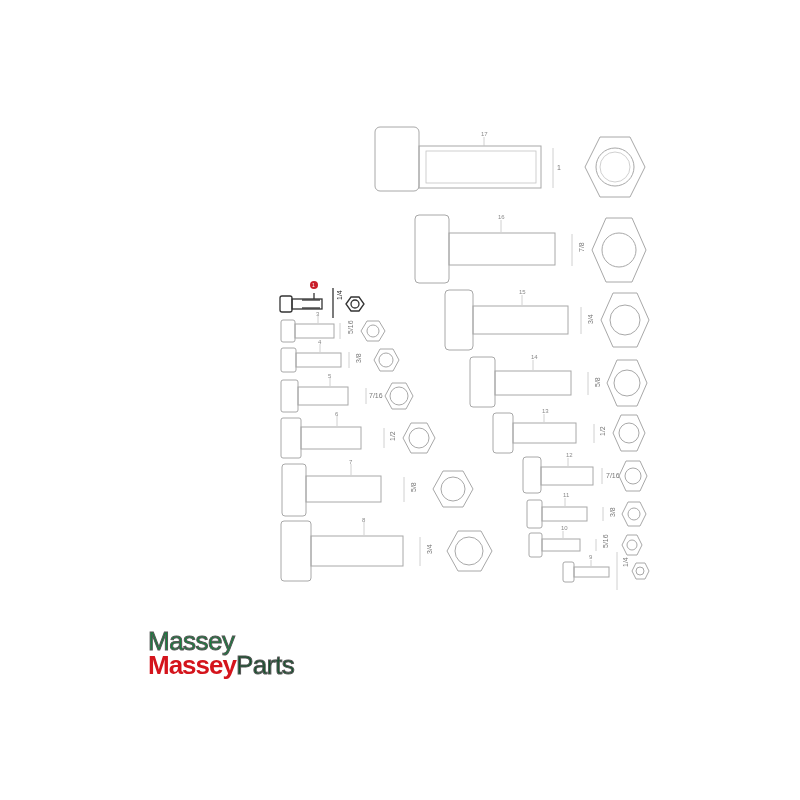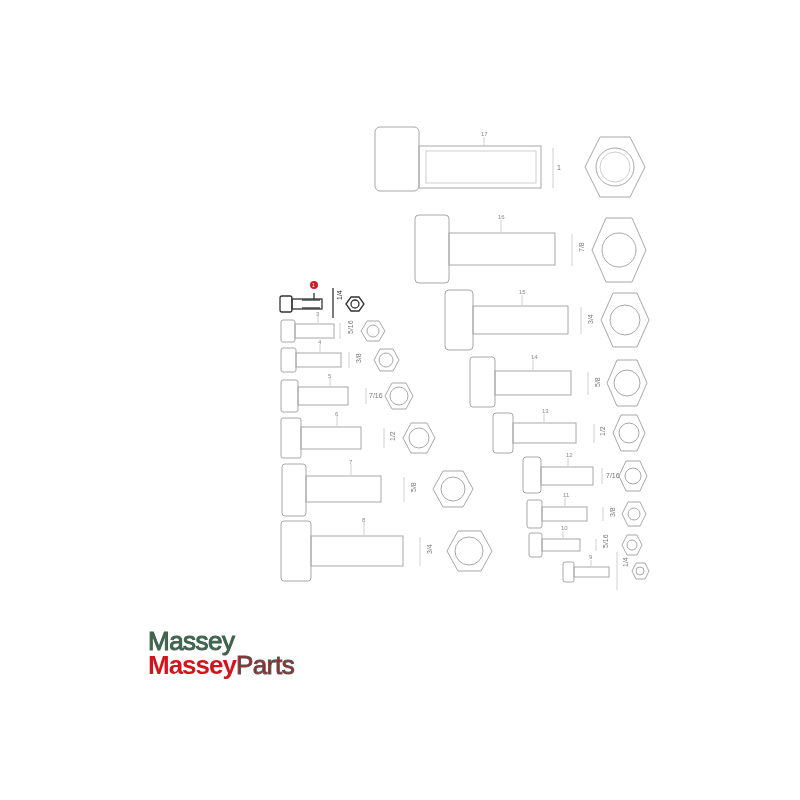--- a/index.html
+++ b/index.html
@@ -8,21 +8,21 @@
   .line { stroke:#a8a8a8; stroke-width:1; fill:none; }
   .thin { stroke:#c4c4c4; stroke-width:0.8; fill:none; }
   .lbl { font-family:"Liberation Sans", sans-serif; font-size:6px; fill:#8a8a8a; }
   .dim { font-family:"Liberation Sans", sans-serif; font-size:7px; fill:#777; }
   .dark { stroke:#333; stroke-width:1.3; fill:none; }
   .darkdim { font-family:"Liberation Sans", sans-serif; font-size:7px; fill:#222; }
   #logo { position:absolute; left:148px; top:628px; width:170px; line-height:1; }
   #logo .l1 { font-family:"Liberation Sans", sans-serif; font-size:26px; color:#15803d; -webkit-text-stroke:1px #555; letter-spacing:-0.5px; height:24px; }
   #logo .l2 { font-size:26px; height:26px; white-space:nowrap; }
   #logo .tractor { font-family:"Liberation Sans", sans-serif; font-weight:bold; color:#d4141c; letter-spacing:-1px; }
-  #logo .parts { font-family:"Liberation Sans", sans-serif; color:#b91c1c; -webkit-text-stroke:1px #555; letter-spacing:-0.5px;margin-top:44px; }
+  #logo .parts { font-family:"Liberation Sans", sans-serif; color:#14532d; -webkit-text-stroke:1px #555; letter-spacing:-0.5px;margin-top:44px; }
 </style>
 </head>
 <body>
 
 <svg id="diagram" viewBox="0 0 800 800" xmlns="http://www.w3.org/2000/svg">
 
   <g>
     <rect class="dark" x="280" y="296" width="12" height="16" rx="2"></rect>
     <rect class="dark" x="292" y="299" width="30" height="10"></rect>
     <line class="dark" x1="302" y1="300" x2="320" y2="300"></line>

